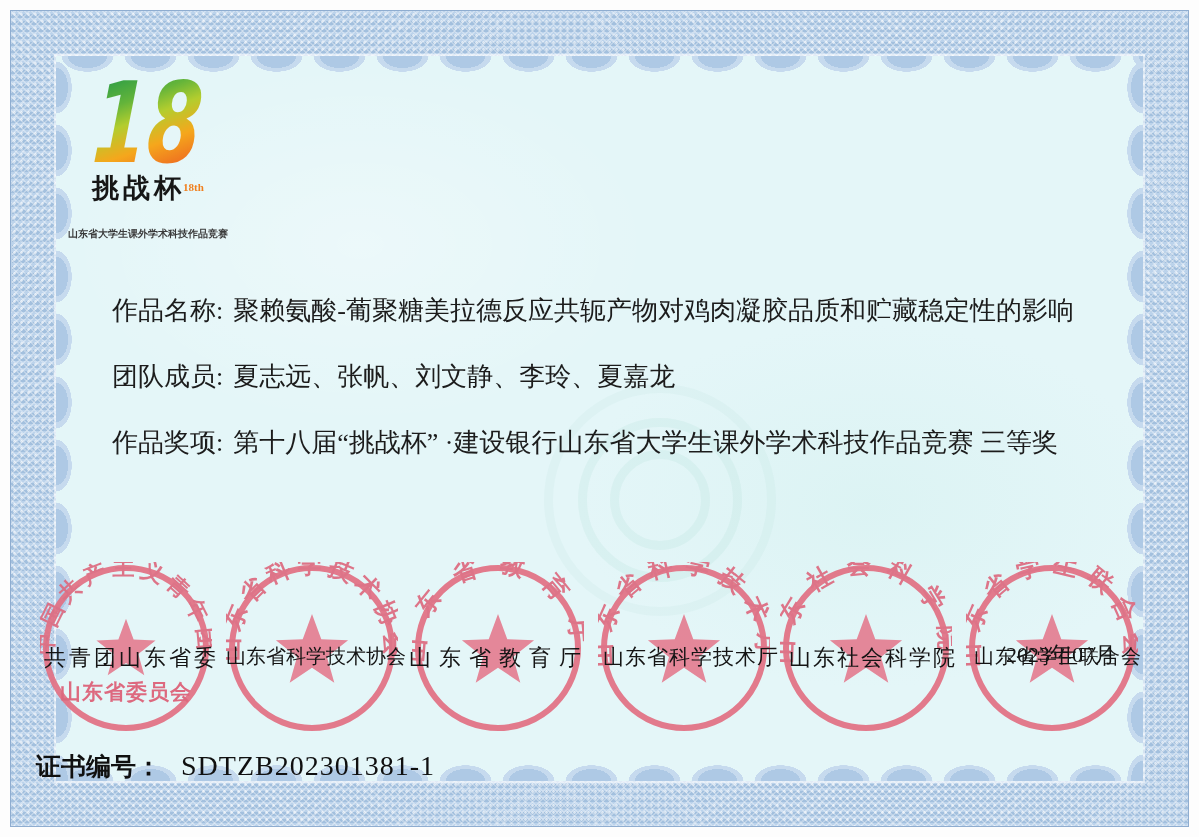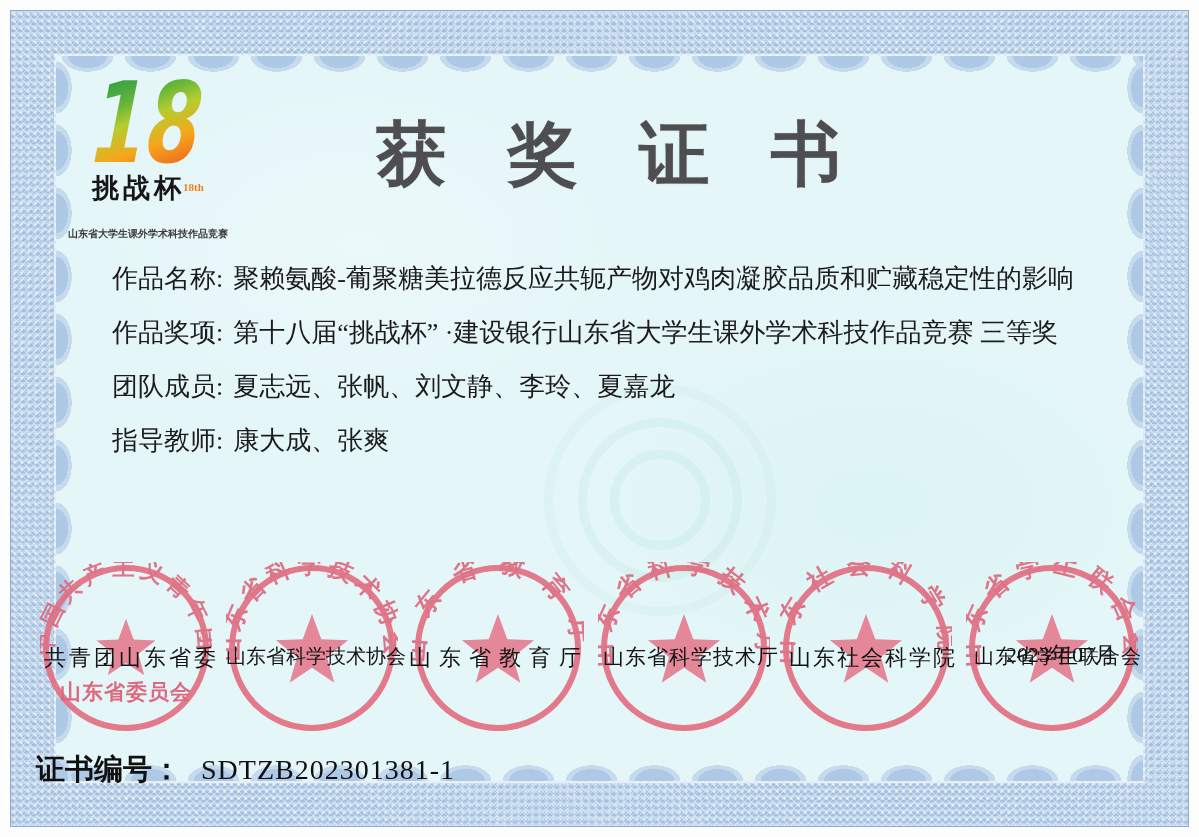--- a/index.html
+++ b/index.html
@@ -56,21 +56,21 @@
   .logo-brand { font-size:27px; font-weight:bold; color:#161616; letter-spacing:4px; }
   .logo-sup { font-size:11px; font-weight:bold; color:#f07f1d; vertical-align:super; margin-left:-2px; }
   .logo-subtitle { margin-top:21px; font-size:10px; font-weight:bold; color:#3b3b3b; white-space:nowrap;
     font-family:"Liberation Sans","DejaVu Sans",sans-serif; }
   
   .title { position:absolute; top:108px; left:0; width:100%; text-align:center; z-index:5;
     font-size:70px; font-weight:bold; color:#4e4e50; letter-spacing:22px; padding-left:40px;
     text-shadow:0 0 1px rgba(60,60,60,.4); }
   
   .fields { position:absolute; left:112px; top:262px; right:40px; z-index:10; color:#1c1c1c; }
-  .field-line { font-size:26px; line-height:34px; margin-bottom:20px; white-space:nowrap; }
+  .field-line { font-size:26px; line-height:34px; margin-bottom:20px; white-space:nowrap;margin-top:32px; }
   .field-label { margin-right:10px; }
   
   .seal { position:absolute; top:562px; width:172px; height:172px; z-index:20; opacity:.93; }
   .seal-ring { fill:none; stroke:#E27184; stroke-width:6; }
   .seal-arc { font-size:24px; font-weight:bold; fill:#DD6B80; font-family:"Liberation Serif","DejaVu Serif",serif; }
   .seal-arc-sm { font-size:22px; }
   .seal-star { fill:#E47F92; }
   .seal-line-text { font-size:21px; font-weight:bold; fill:#DD5F76; letter-spacing:1px;
     font-family:"Liberation Serif","DejaVu Serif",serif; }
   #seal1{left:40px} #seal2{left:226px} #seal3{left:412px} #seal4{left:598px} #seal5{left:780px} #seal6{left:966px}
@@ -78,21 +78,21 @@
   .sig { position:absolute; top:643px; z-index:30; font-weight:normal; color:#141414; white-space:nowrap; }
   #sig1{left:44px;  font-size:22px; letter-spacing:3px;}
   #sig2{left:226px; font-size:20px; letter-spacing:0px;}
   #sig3{left:409px; font-size:22px; letter-spacing:8px;}
   #sig4{left:603px; font-size:21px; letter-spacing:1px;}
   #sig5{left:789px; font-size:22px; letter-spacing:2px;}
   #sig6{left:974px; font-size:20px; letter-spacing:1px;}
   .date { position:absolute; left:1006px; top:640px; z-index:30; font-size:22px; color:#141414; }
   
   .cert-no { position:absolute; left:36px; top:750px; z-index:10; white-space:nowrap; }
-  .cert-no-label { font-size:29px; font-weight:bold; color:#101010; }
+  .cert-no-label { font-size:25px; font-weight:bold; color:#101010; }
   .cert-no-value { font-size:28px; color:#101010; letter-spacing:1px; margin-left:20px; }
 </style>
 </head>
 <body>
 
 <div class="page">
 
   <div class="frame"></div>
   <div class="inner"></div>
   <div class="sc sc-top"></div>
@@ -105,34 +105,30 @@
   <div class="wm wm3"></div>
 
   <div class="logo">
     <div class="logo-number">18</div>
     <div class="logo-brand-row">
       <span class="logo-brand">挑战杯</span><span class="logo-sup">18th</span>
     </div>
     <div class="logo-subtitle">山东省大学生课外学术科技作品竞赛</div>
   </div>
 
-  <h1 class="title">获 奖 证 书</h1>
 
   <div class="fields">
     <div class="field-line">
       <span class="field-label">作品名称:</span><span>聚赖氨酸-葡聚糖美拉德反应共轭产物对鸡肉凝胶品质和贮藏稳定性的影响</span>
     </div>
     <div class="field-line">
-      <span class="field-label">作品奖项:</span><span>第十八届“挑战杯” ·建设银行山东省大学生课外学术科技作品竞赛 三等奖</span>
-    </div>
-    <div class="field-line">
       <span class="field-label">团队成员:</span><span>夏志远、张帆、刘文静、李玲、夏嘉龙</span>
     </div>
     <div class="field-line">
-      <span class="field-label">指导教师:</span><span>康大成、张爽</span>
+      <span class="field-label">作品奖项:</span><span>第十八届“挑战杯” ·建设银行山东省大学生课外学术科技作品竞赛 三等奖</span>
     </div>
   </div>
 
   <svg id="seal1" class="seal" viewBox="0 0 172 172">
     <circle class="seal-ring" cx="86" cy="86" r="80"></circle>
     <path id="arcA" d="M 17 110 A 73 73 0 1 1 155 110" fill="none"></path>
     <text class="seal-arc seal-arc-sm" style="letter-spacing:5px"><textPath href="#arcA" startOffset="50%" text-anchor="middle">中国共产主义青年团</textPath></text>
     <polygon class="seal-star" transform="translate(86,88) scale(0.82)" points="0,-38 9.3,-12.8 36.1,-11.7 15,4.9 22.3,30.7 0,15.8 -22.3,30.7 -15,4.9 -36.1,-11.7 -9.3,-12.8"></polygon>
     <text class="seal-line-text" x="86" y="137" text-anchor="middle">山东省委员会</text>
   </svg>

